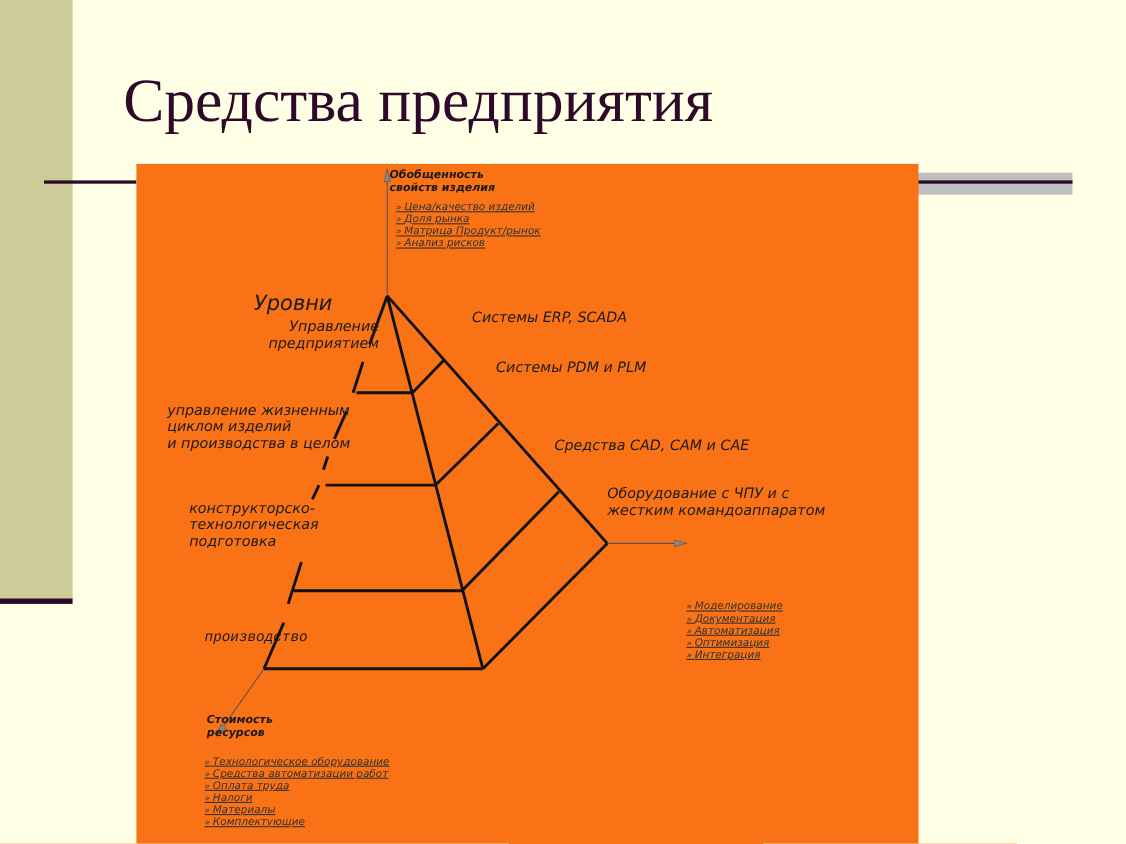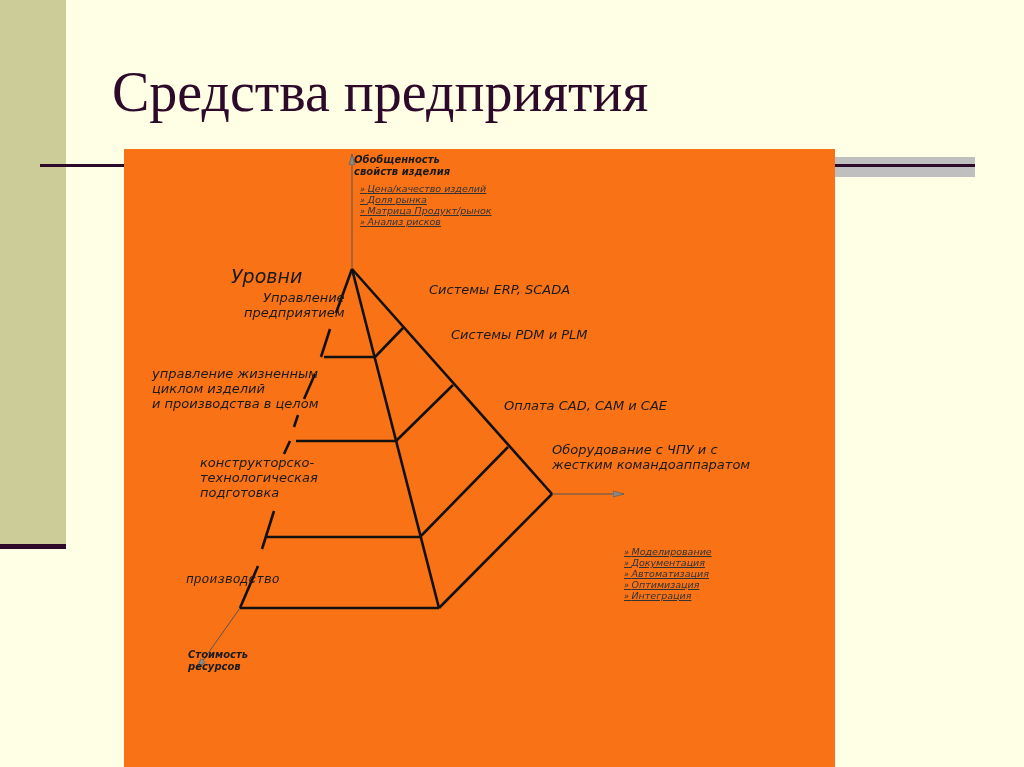--- a/index.html
+++ b/index.html
@@ -120,42 +120,50 @@
 
   <div class="t lvl" style="left:120px; top:142px; text-align:right;">
     <div>Управление</div>
     <div>предприятием</div>
   </div>
   <div class="t lvl" style="left:28px; top:218px;">
     <div>управление жизненным</div>
     <div>циклом изделий</div>
     <div>и производства в целом</div>
   </div>
-  <div class="t lvl" style="left:48px; top:307px;margin-left:28px;">
+  <div class="t lvl" style="left:48px; top:307px;">
     <div>конструкторско-</div>
     <div>технологическая</div>
     <div>подготовка</div>
   </div>
   <div class="t lvl" style="left:62px; top:424px;font-family:Liberation Mono, monospace;">
     <div>производство</div>
   </div>
 
   <div class="t sys" style="left:283px; top:134px;margin-left:22px;">Системы ERP, SCADA</div>
   <div class="t sys" style="left:327px; top:179px;">Системы PDM и PLM</div>
-  <div class="t sys" style="left:380px; top:250px;">Оплата CAD, CAM и CAE</div>
+  <div class="t sys" style="left:380px; top:250px;">Средства CAD, CAM и CAE</div>
   <div class="t sys" style="left:428px; top:294px;">
     <div>Оборудование с ЧПУ и с</div>
     <div>жестким командоаппаратом</div>
   </div>
 
   <ul class="t small blist" style="left:496px; top:394px;">
     <li>Моделирование</li>
     <li>Документация</li>
     <li>Автоматизация</li>
     <li>Оптимизация</li>
     <li>Интеграция</li>
   </ul>
 
   <div class="t axis-title" style="left:64px; top:500px;">
     <div>Стоимость</div>
     <div>ресурсов</div>
   </div>
+  <ul class="t small blist" style="left:58px; top:535px;">
+    <li>Технологическое оборудование</li>
+    <li>Средства автоматизации работ</li>
+    <li>Оплата труда</li>
+    <li>Налоги</li>
+    <li>Материалы</li>
+    <li>Комплектующие</li>
+  </ul>
 </div>
 
 </body></html>

